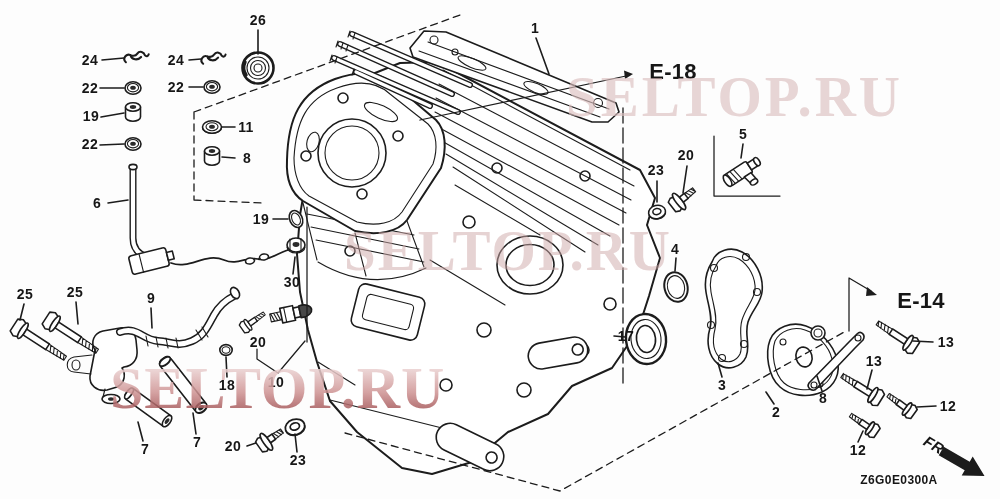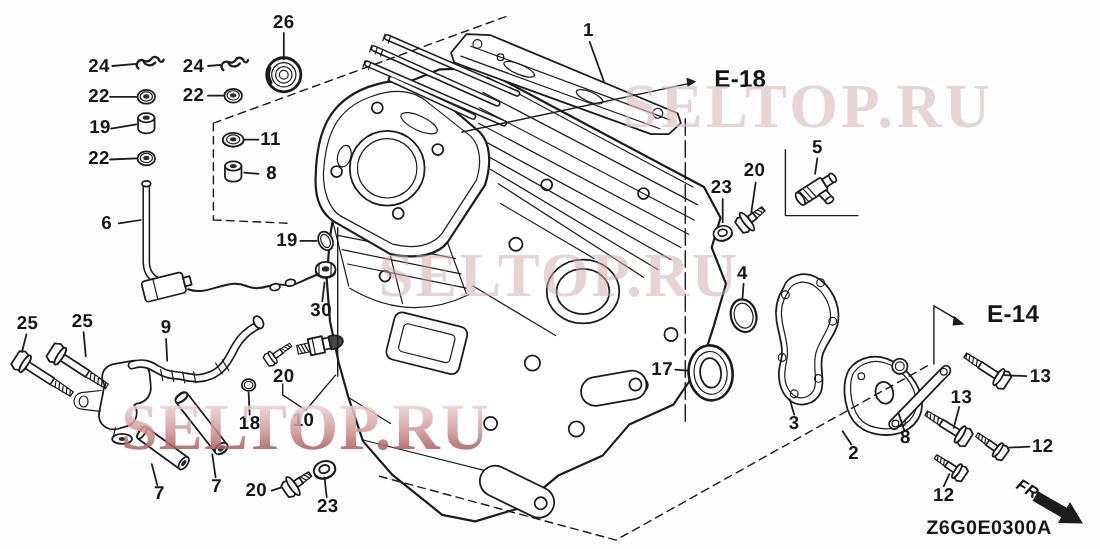--- a/index.html
+++ b/index.html
@@ -9,23 +9,23 @@
   #art *{stroke:#1c1c1c;stroke-width:1.6;fill:none;stroke-linecap:round;stroke-linejoin:round;}
   #art .w{fill:#ffffff;}
   #art .dk{fill:#2a2a2a;stroke:none;}
   #art .sh{fill:#474747;stroke:#1c1c1c;}
   #art .ld{stroke-width:1.25;}
   #art .th{stroke-width:1.1;}
   #art .dsh{stroke-dasharray:7,5;stroke-width:1.3;}
   #art .dsh2{stroke-dasharray:15,5;stroke-width:1.3;}
   #art .ar{fill:#1c1c1c;stroke:none;}
   .co{position:absolute;z-index:2;transform:translate(-50%,-50%);
-      font-weight:bold;font-size:17px;color:#161616;letter-spacing:.4px;white-space:nowrap;}
+      font-weight:bold;font-size:14px;color:#161616;letter-spacing:.4px;white-space:nowrap;}
   .ref{font-size:22px;letter-spacing:.2px;padding-left:20px;}
-  .code{font-size:18px;letter-spacing:.4px;}
+  .code{font-size:12px;letter-spacing:.4px;}
   .fr{font-size:15px;font-style:italic;transform:translate(-50%,-50%) rotate(31deg);}
   .wm{position:absolute;z-index:3;font-family:"Liberation Serif",serif;font-weight:bold;
       white-space:nowrap;pointer-events:none;}
   .wm1{left:566px;top:64px;font-size:57px;color:#dcc0c0;opacity:.65;letter-spacing:3px;}
   .wm2{left:344px;top:218px;font-size:57px;color:#cfa9a9;opacity:.5;letter-spacing:2px;}
   .wm3{left:110px;top:354px;font-size:60px;letter-spacing:1px;opacity:.85;color:#b98686;
        background:linear-gradient(180deg,#f2e2e2 12%,#cf9494 55%,#8e3538 96%);
        -webkit-background-clip:text;background-clip:text;-webkit-text-fill-color:transparent;}
 </style>
 </head>
@@ -367,42 +367,42 @@
   <div class="co" style="left:90px;top:144px">22</div>
   <div class="co" style="left:246px;top:127px">11</div>
   <div class="co" style="left:247px;top:158px">8</div>
   <div class="co" style="left:97px;top:203px">6</div>
   <div class="co" style="left:261px;top:219px">19</div>
   <div class="co" style="left:535px;top:28px">1</div>
   <div class="co" style="left:743px;top:134px">5</div>
   <div class="co" style="left:686px;top:155px">20</div>
   <div class="co" style="left:656px;top:170px">23</div>
   <div class="co" style="left:675px;top:249px">4</div>
-  <div class="co" style="left:602px;top:336px">17</div>
+  <div class="co" style="left:626px;top:336px">17</div>
   <div class="co" style="left:722px;top:385px">3</div>
   <div class="co" style="left:776px;top:412px">2</div>
   <div class="co" style="left:823px;top:398px">8</div>
   <div class="co" style="left:946px;top:342px">13</div>
   <div class="co" style="left:874px;top:361px">13</div>
   <div class="co" style="left:948px;top:406px">12</div>
   <div class="co" style="left:858px;top:450px">12</div>
   <div class="co" style="left:25px;top:294px">25</div>
   <div class="co" style="left:75px;top:292px">25</div>
   <div class="co" style="left:151px;top:298px">9</div>
   <div class="co" style="left:292px;top:282px">30</div>
   <div class="co" style="left:258px;top:342px">20</div>
   <div class="co" style="left:276px;top:382px">10</div>
   <div class="co" style="left:227px;top:385px">18</div>
   <div class="co" style="left:145px;top:449px">7</div>
   <div class="co" style="left:197px;top:442px">7</div>
   <div class="co" style="left:233px;top:446px">20</div>
   <div class="co" style="left:298px;top:460px">23</div>
 
   <div class="co ref" style="left:663px;top:72px">E-18</div>
-  <div class="co ref" style="left:911px;top:286px">E-14</div>
+  <div class="co ref" style="left:911px;top:301px">E-14</div>
   <div class="co fr" style="left:936px;top:446px">FR.</div>
   <div class="co code" style="left:899px;top:480px">Z6G0E0300A</div>
 
   <div class="wm wm1">SELTOP.RU</div>
   <div class="wm wm2">SELTOP.RU</div>
   <div class="wm wm3">SELTOP.RU</div>
 
 </div>
 
 </body></html>

